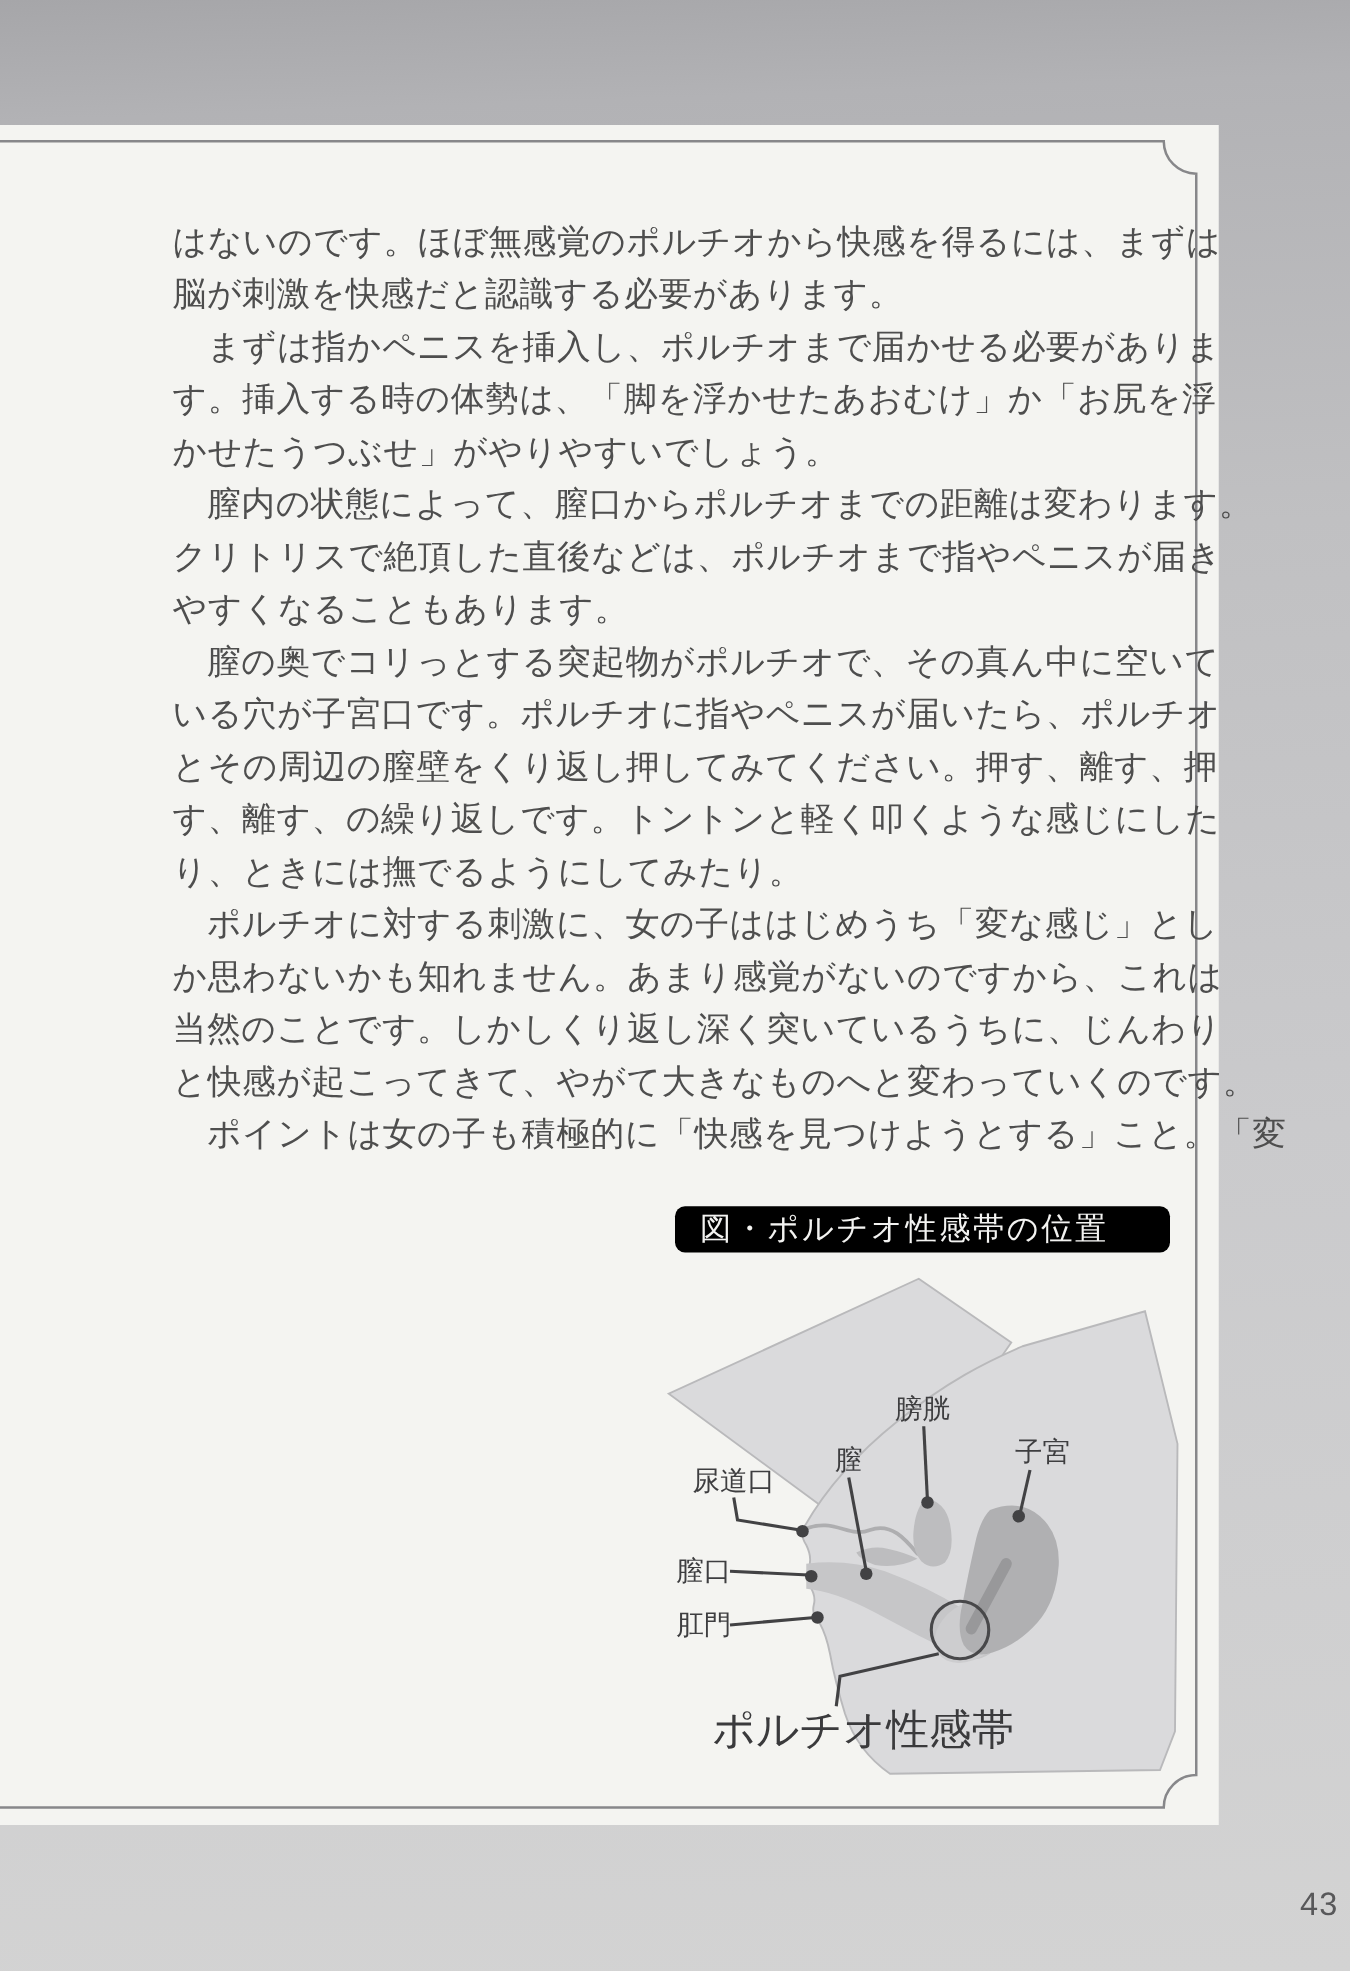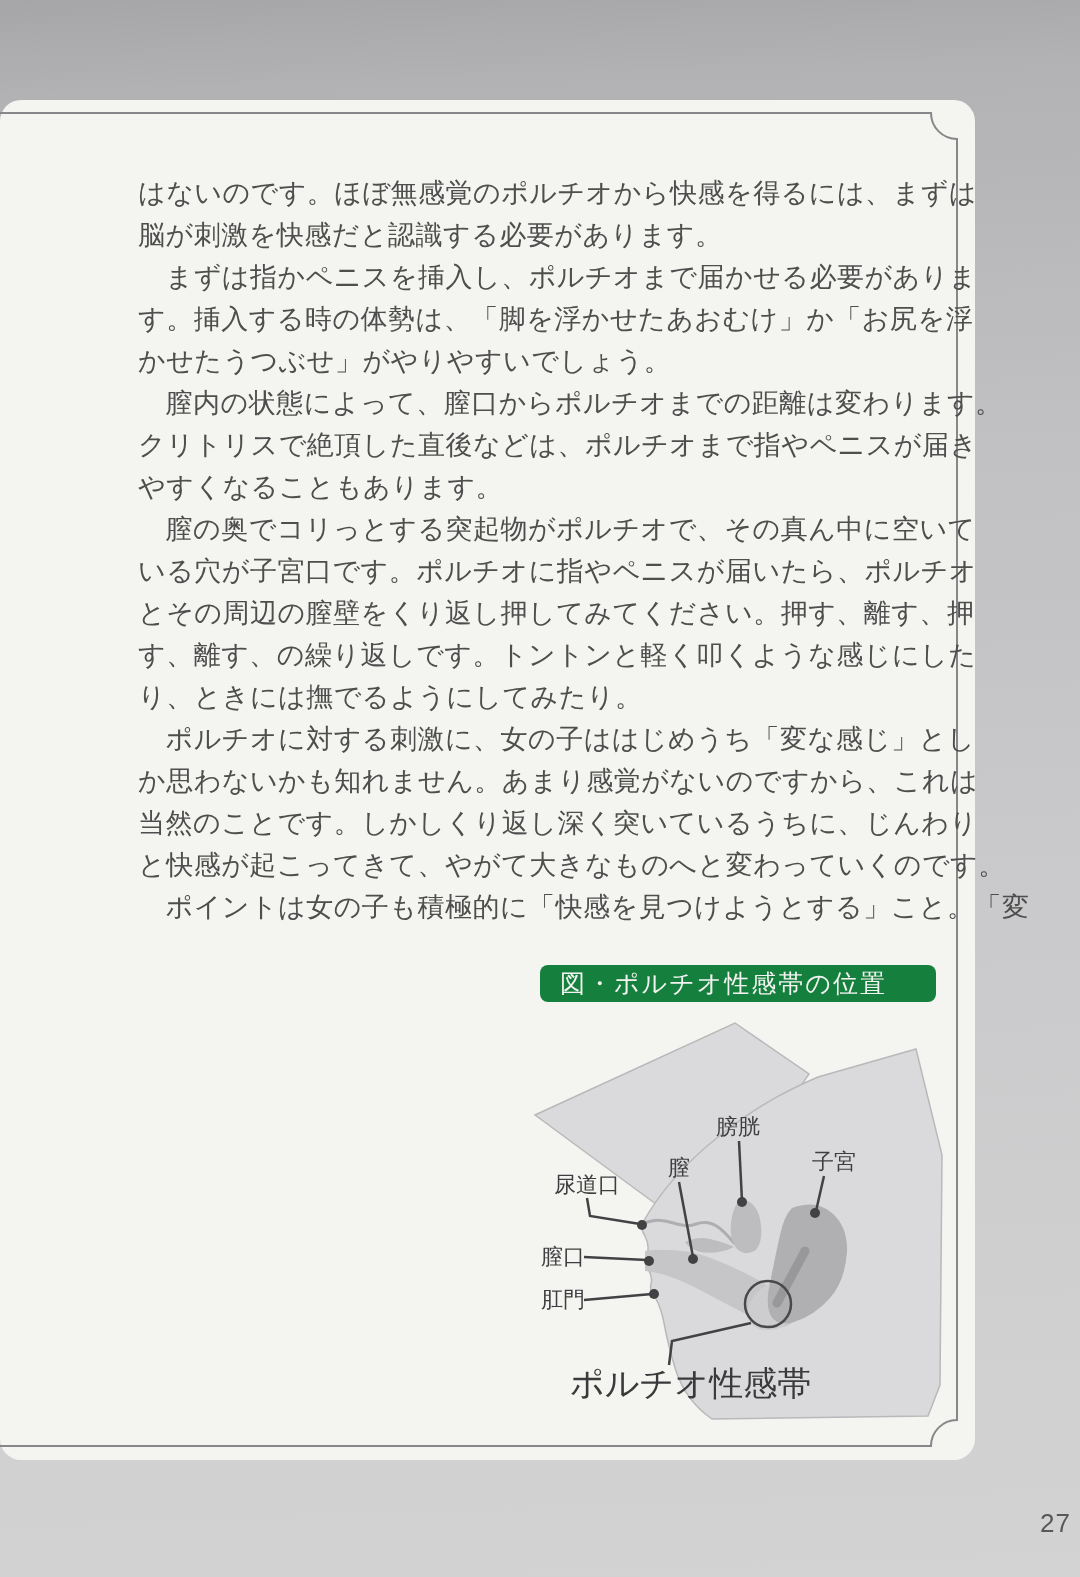--- a/index.html
+++ b/index.html
@@ -6,36 +6,35 @@
   body { width:1080px; height:1577px; font-family:"Liberation Sans","DejaVu Sans",sans-serif; }
 
   .scan {
     position:relative; width:1080px; height:1577px; overflow:hidden;
     background:linear-gradient(178deg,#a6a6a9 0%,#b2b2b5 6%,#c0c0c2 28%,#cacacc 58%,#d3d3d3 100%);
   }
 
   .book-page {
     position:absolute; left:0; top:100px; width:975px; height:1360px;
     background:#f4f4f1;
-    border-radius:21px;
   }
 
   .frame-svg { position:absolute; left:0; top:0; }
 
   .text-block {
     position:absolute; left:138px;
     font-size:27px; line-height:42px; letter-spacing:0.5px;
     color:#4e4e4e; white-space:pre;
   }
   .text-full   { top:72px; width:822px; }
   .text-narrow { top:825px; width:390px; }
 
   .fig-caption {
     position:absolute; left:540px; top:865px; width:396px; height:37px;
-    background:#15803d; border-radius:8px;
+    background:#000000; border-radius:8px;
     color:#f3f3f1; font-size:25px; line-height:37px;
     padding-left:20px; letter-spacing:2px;
   }
 
   .diagram { position:absolute; left:528px; top:905px; }
 
   .page-number {
     position:absolute; left:1040px; top:1508px;
     font-size:26px; color:#58585a; letter-spacing:1px;
   }
@@ -128,15 +127,15 @@
       <text class="small-label" x="140" y="170">膣</text>
       <text class="small-label" x="284" y="164">子宮</text>
       <text class="small-label" x="26" y="187">尿道口</text>
       <text class="small-label" x="13" y="259">膣口</text>
       <text class="small-label" x="13" y="302">肛門</text>
       <text class="big-label" x="42" y="390">ポルチオ性感帯</text>
     </svg>
 
   </div>
 
-  <div class="page-number">27</div>
+  <div class="page-number">43</div>
 
 </div>
 
 </body></html>

